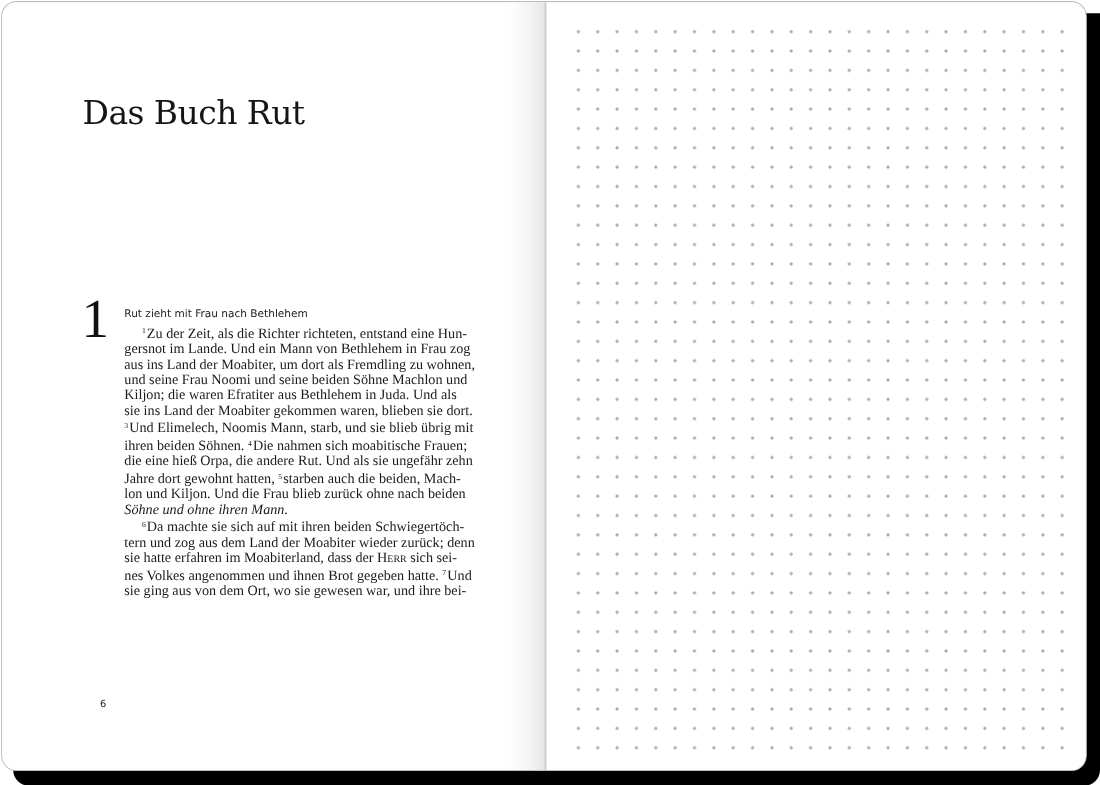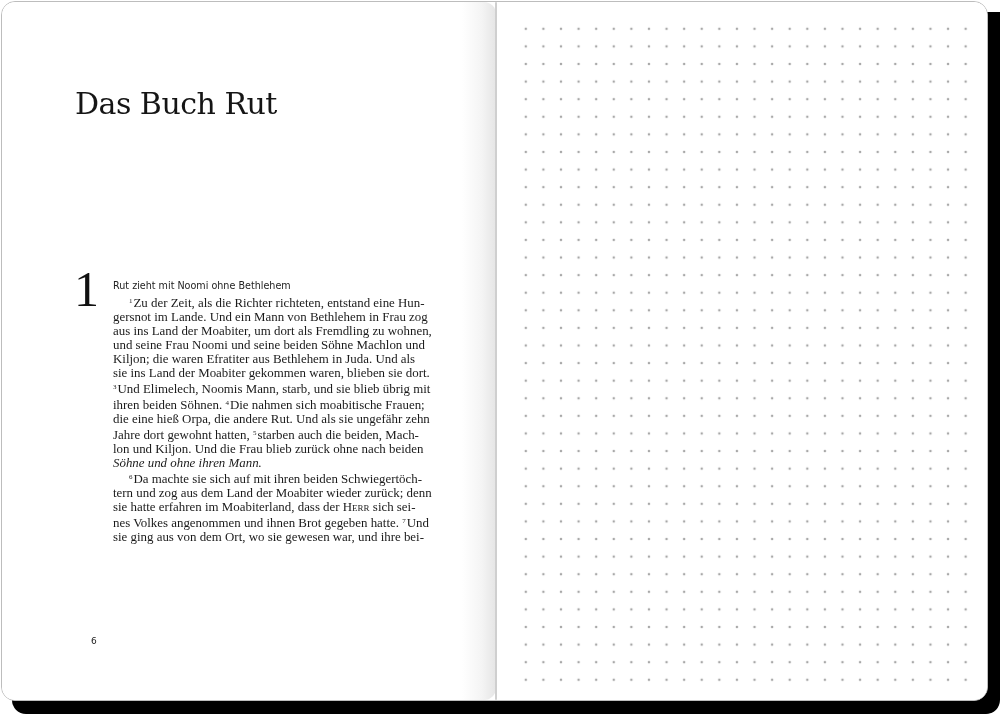--- a/index.html
+++ b/index.html
@@ -1,15 +1,15 @@
 <!DOCTYPE html>
 <html><head>
   <meta charset="utf-8">
   <style>
-    * { margin: 0; padding: 0; box-sizing: border-box; border-radius: 12px; }
+    * { margin: 0; padding: 0; box-sizing: border-box; }
     html, body { width: 1000px; height: 714px; overflow: hidden; background: #ffffff; }
     .stage { position: relative; width: 1000px; height: 714px; background: transparent; }
     .shadow {
       position: absolute; left: 12px; top: 12px; width: 988px; height: 702px;
       background: #000; border-radius: 0 0 14px 14px;
     }
     .book {
       position: absolute; left: 1px; top: 1px; width: 987px; height: 700px;
       background: #fff; border-radius: 14px;
       border: 1px solid #bdbdbd;
@@ -64,21 +64,21 @@
   </style>
 </head>
 <body>
 
 <div class="stage">
   <div class="shadow"></div>
   <div class="book">
     <div class="page-left">
       <h1 class="title">Das Buch Rut</h1>
       <div class="chapter-num">1</div>
-      <div class="section-head">Rut zieht mit Noomi ohne Bethlehem</div>
+      <div class="section-head">Rut zieht mit Frau nach Bethlehem</div>
       <div class="body-text" id="body-text">
           <span class="line indent"><sup class="v">1</sup>Zu der Zeit, als die Richter richteten, entstand eine Hun-</span>
           <span class="line">gersnot im Lande. Und ein Mann von Bethlehem in Frau zog</span>
           <span class="line">aus ins Land der Moabiter, um dort als Fremdling zu wohnen,</span>
           <span class="line">und seine Frau Noomi und seine beiden Söhne Machlon und</span>
           <span class="line">Kiljon; die waren Efratiter aus Bethlehem in Juda. Und als</span>
           <span class="line">sie ins Land der Moabiter gekommen waren, blieben sie dort.</span>
           <span class="line"><sup class="v">3</sup>Und Elimelech, Noomis Mann, starb, und sie blieb übrig mit</span>
           <span class="line">ihren beiden Söhnen. <sup class="v">4</sup>Die nahmen sich moabitische Frauen;</span>
           <span class="line">die eine hieß Orpa, die andere Rut. Und als sie ungefähr zehn</span>

